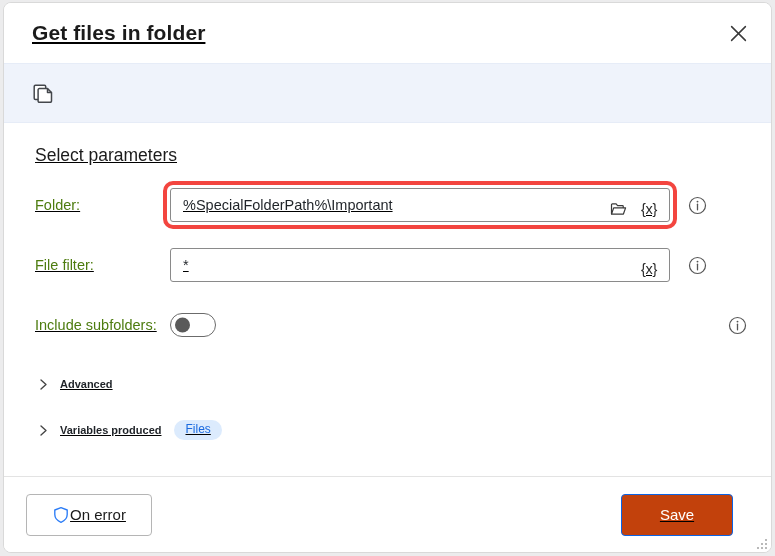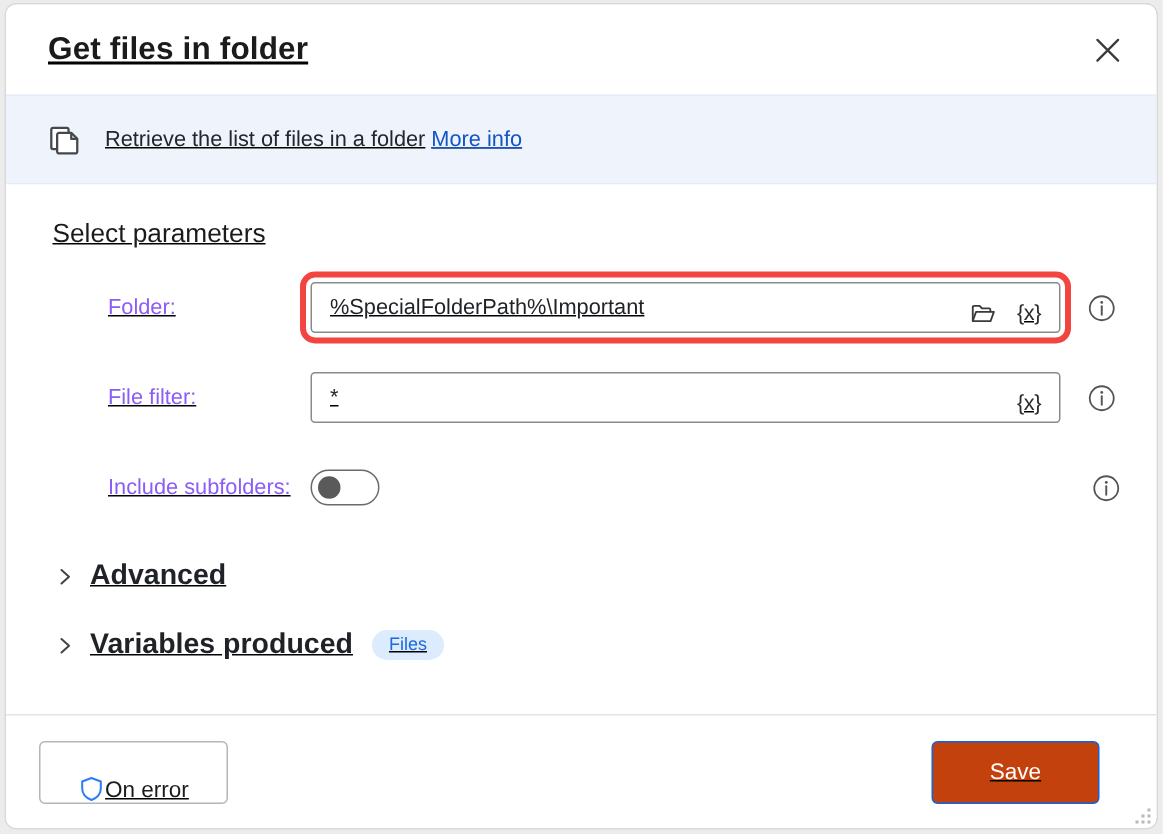--- a/index.html
+++ b/index.html
@@ -113,22 +113,21 @@
     align-items: center;
     padding-left: 31px;
     padding-right: 24px;
     min-height: 34px;
     margin-bottom: 26px;
   }
   .field-label {
     width: 135px;
     flex: 0 0 135px;
     font-size: 14.5px;
-    color: #8b5cf6;
-    margin-left: 37px;
+    color: #4d7c0f;
   }
   .input-wrap {
     position: relative;
     flex: 0 0 auto;
     width: 500px;
     height: 34px;
     box-sizing: border-box;
     border: 1px solid #8a8a8a;
     border-radius: 3px;
     background: #fff;
@@ -220,21 +219,21 @@
   .chev {
     flex: 0 0 auto;
     width: 16px;
     height: 16px;
     margin-right: 9px;
     display: flex;
     align-items: center;
     justify-content: center;
   }
   .expander-label {
-    font-size: 19px;
+    font-size: 11px;
     color: #1f2328;
     font-weight: 600;
     text-align: right;
   }
   .pill {
     margin-left: 13px;
     background: #dcebfd;
     color: #1a6ae0;
     font-size: 12px;
     border-radius: 11px;
@@ -264,21 +263,20 @@
     align-items: center;
     justify-content: center;
     cursor: pointer;
     background: #ffffff;
     border: 1px solid #b5b5b5;
     color: #1b1b1b;
     padding: 0 18px;
   }
   .btn-onerror {
     min-width: 126px;
-    align-items: flex-end;
   }
   .footer-spacer { flex: 1 1 auto; }
   .btn-save {
     background: #c2410c;
     border: 1px solid #0b63e5;
     color: #ffffff;
     min-width: 112px;
     margin-right: 14px;
     font-weight: 400;
   }
@@ -315,23 +313,20 @@
     </div>
   </div>
 
   <div class="banner">
     <div class="banner-icon">
       <svg width="23" height="23" viewBox="0 0 23 23">
         <rect x="1.2" y="3.2" width="11.5" height="14.2" rx="1.2" fill="#ffffff" stroke="#44474c" stroke-width="1.5"></rect>
         <path d="M6.3 6.6 h8.2 l4 3.9 v8.6 a1.2 1.2 0 0 1 -1.2 1.2 h-11 a1.2 1.2 0 0 1 -1.2 -1.2 V7.8 a1.2 1.2 0 0 1 1.2 -1.2 z" fill="#ffffff" stroke="#44474c" stroke-width="1.5" stroke-linejoin="round"></path>
         <path d="M14.5 6.6 v4.0 h4.0" fill="none" stroke="#44474c" stroke-width="1.5" stroke-linejoin="round"></path>
       </svg>
-    </div>
-    <div class="banner-text">
-      <span>Retrieve the list of files in a folder</span><a class="banner-link">More info</a>
     </div>
   </div>
 
   <div class="body">
 
     <div class="section-title">Select parameters</div>
 
     <div class="field-row">
       <div class="field-label">Folder:</div>
       <div class="input-wrap highlighted">

